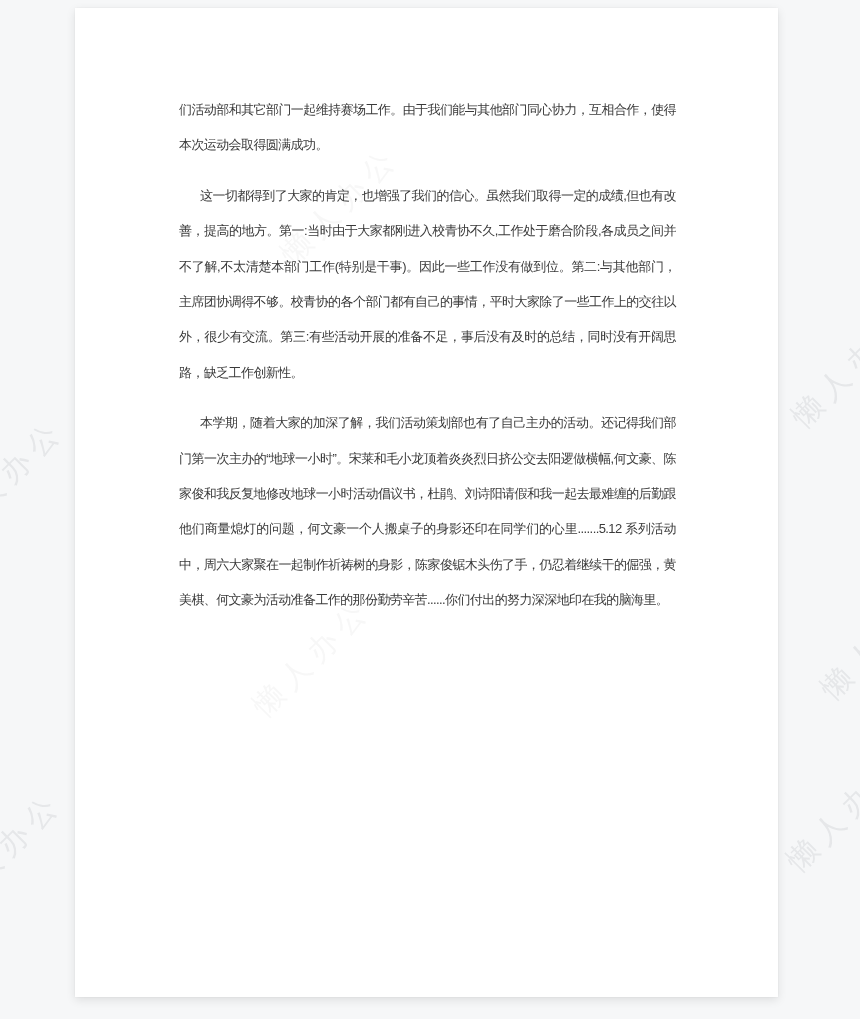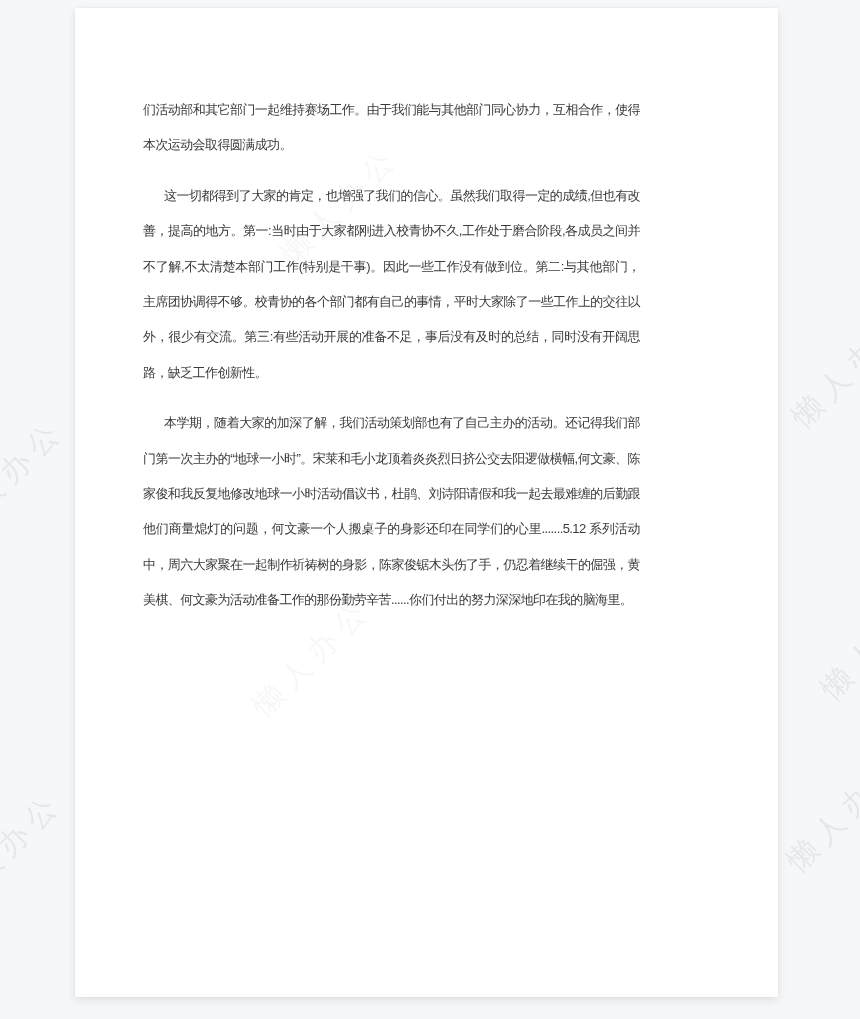--- a/index.html
+++ b/index.html
@@ -25,21 +25,21 @@
     height: 989px;
     background: #ffffff;
     box-shadow: 0 3px 9px rgba(0,0,0,0.10), 0 0 2px rgba(0,0,0,0.05);
     z-index: 1;
   }
   .content {
     position: absolute;
     left: 75px;
     top: 8px;
     width: 497px;
-    padding: 84px 99px 0 68px;
+    padding: 84px 99px 0 104px;
     z-index: 3;
   }
   .content p {
     margin: 0 0 15px 0;
     font-size: 13px;
     letter-spacing: -0.6px;
     line-height: 35.4px;
     color: #3a3a3a;
     text-align: justify;
     text-justify: inter-character;

